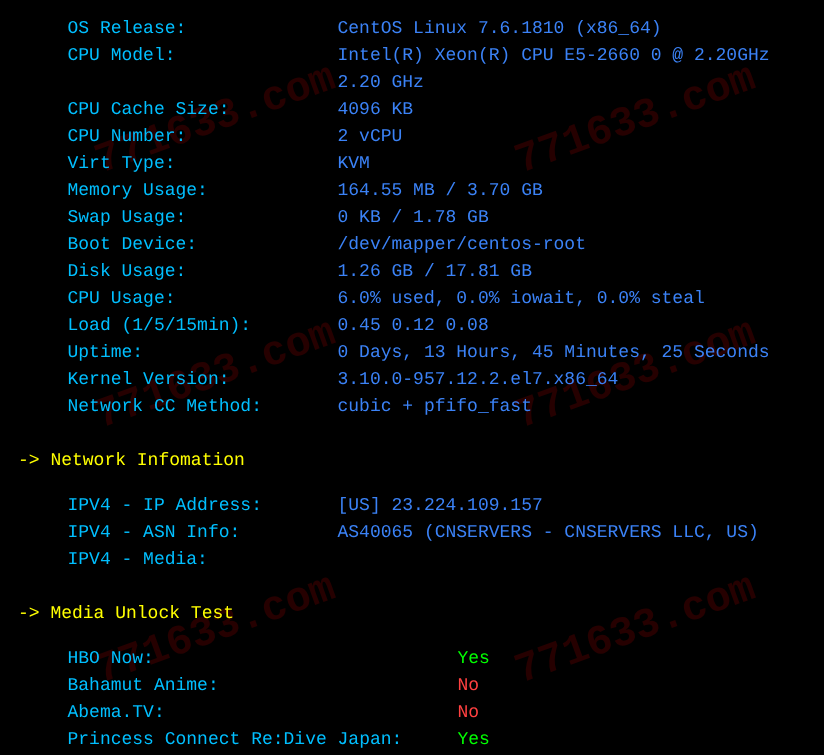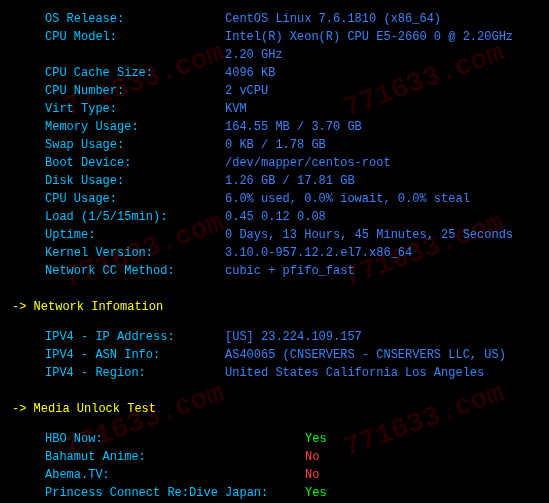--- a/index.html
+++ b/index.html
@@ -111,22 +111,21 @@
 
 <div class="row">
   <span class="label">IPV4 - IP Address:</span>
   <span class="value">[US] 23.224.109.157</span>
 </div>
 <div class="row">
   <span class="label">IPV4 - ASN Info:</span>
   <span class="value">AS40065 (CNSERVERS - CNSERVERS LLC, US)</span>
 </div>
 <div class="row">
-  <span class="label">IPV4 - Region:</span>
-  <span class="value">United States California Los Angeles</span>
+  <span class="label">IPV4 - Media:</span>
 </div>
 
 <div class="spacer"></div>
 <div class="section">-&gt; Media Unlock Test</div>
 <div class="spacer"></div>
 
 <div class="row">
   <span class="label-wide">HBO Now:</span>
   <span class="yes">Yes</span>
 </div>

